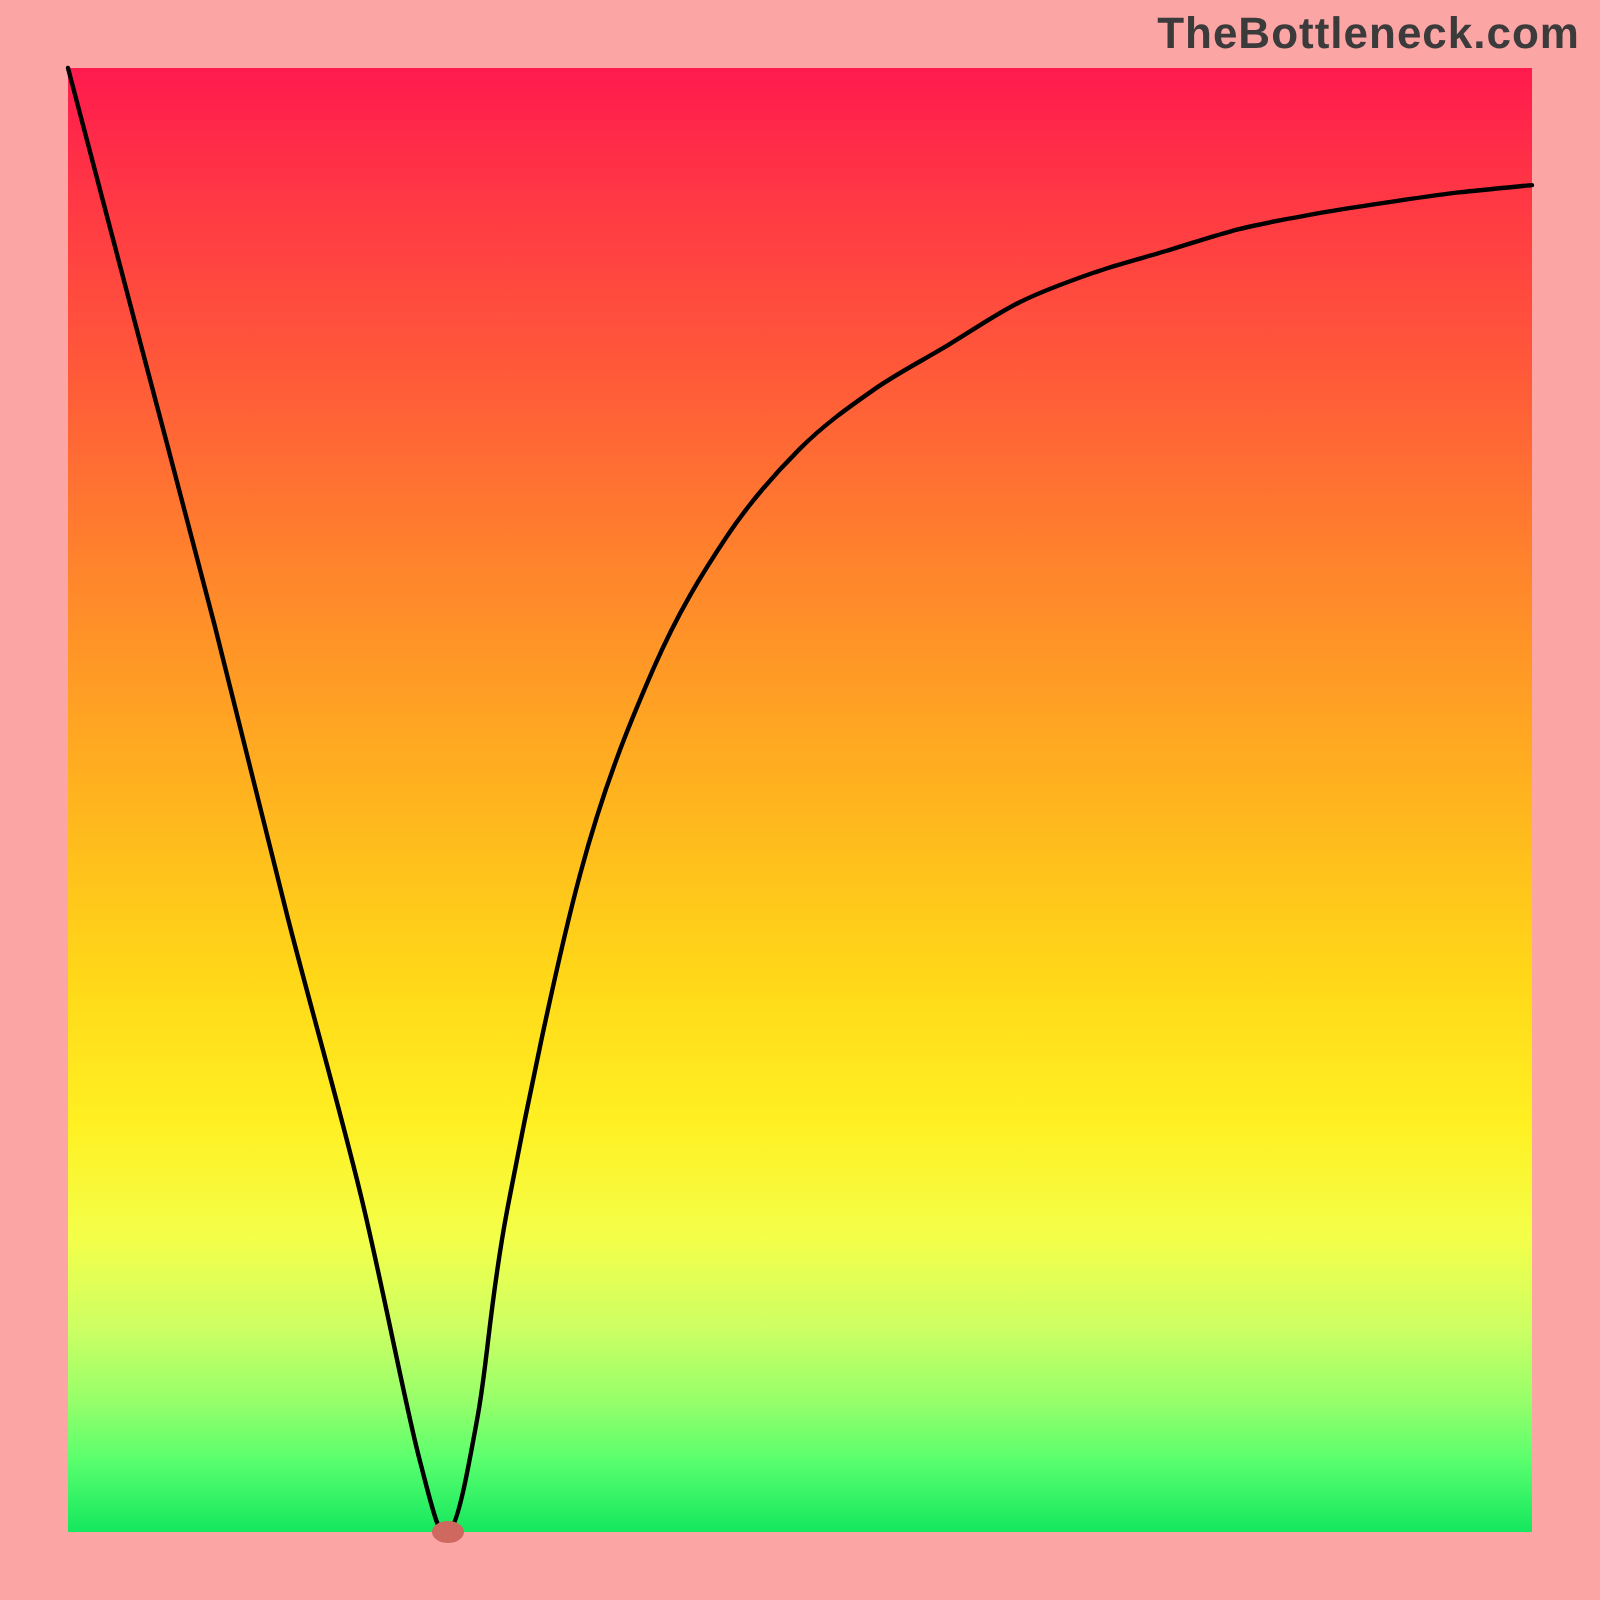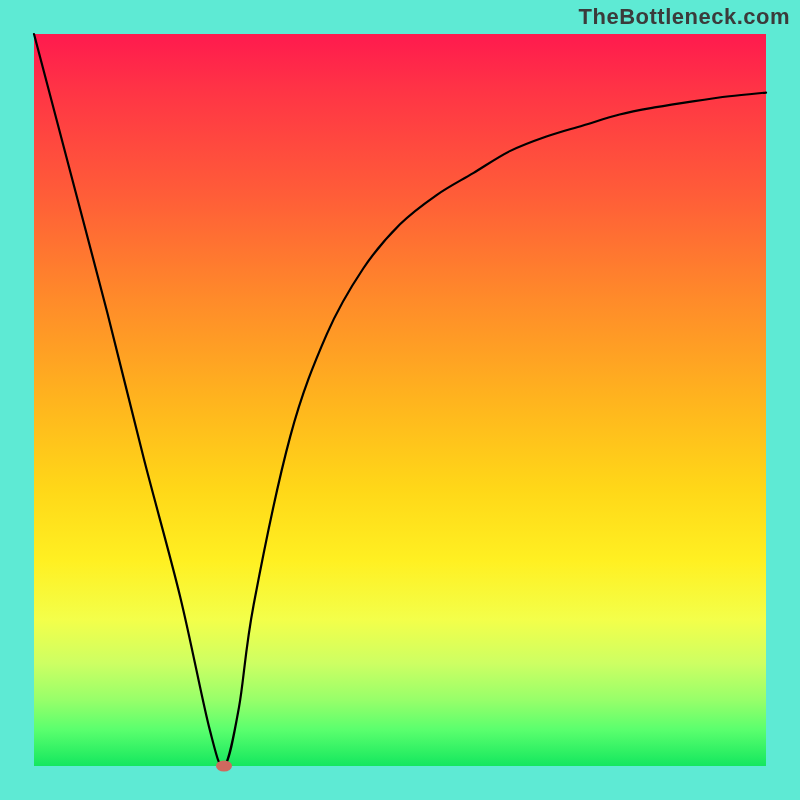--- a/index.html
+++ b/index.html
@@ -7,21 +7,21 @@
     padding: 0;
     width: 800px;
     height: 800px;
     background: #000;
     overflow: hidden;
     font-family: Arial, Helvetica, sans-serif;
   }
   .outer {
     width: 800px;
     height: 800px;
-    background: #5eead4;
+    background: #fca5a5;
     position: relative;
   }
   .watermark {
     position: absolute;
     top: 4px;
     right: 10px;
     color: #3b3b3b;
     font-size: 22px;
     font-weight: 600;
     letter-spacing: 0.5px;

